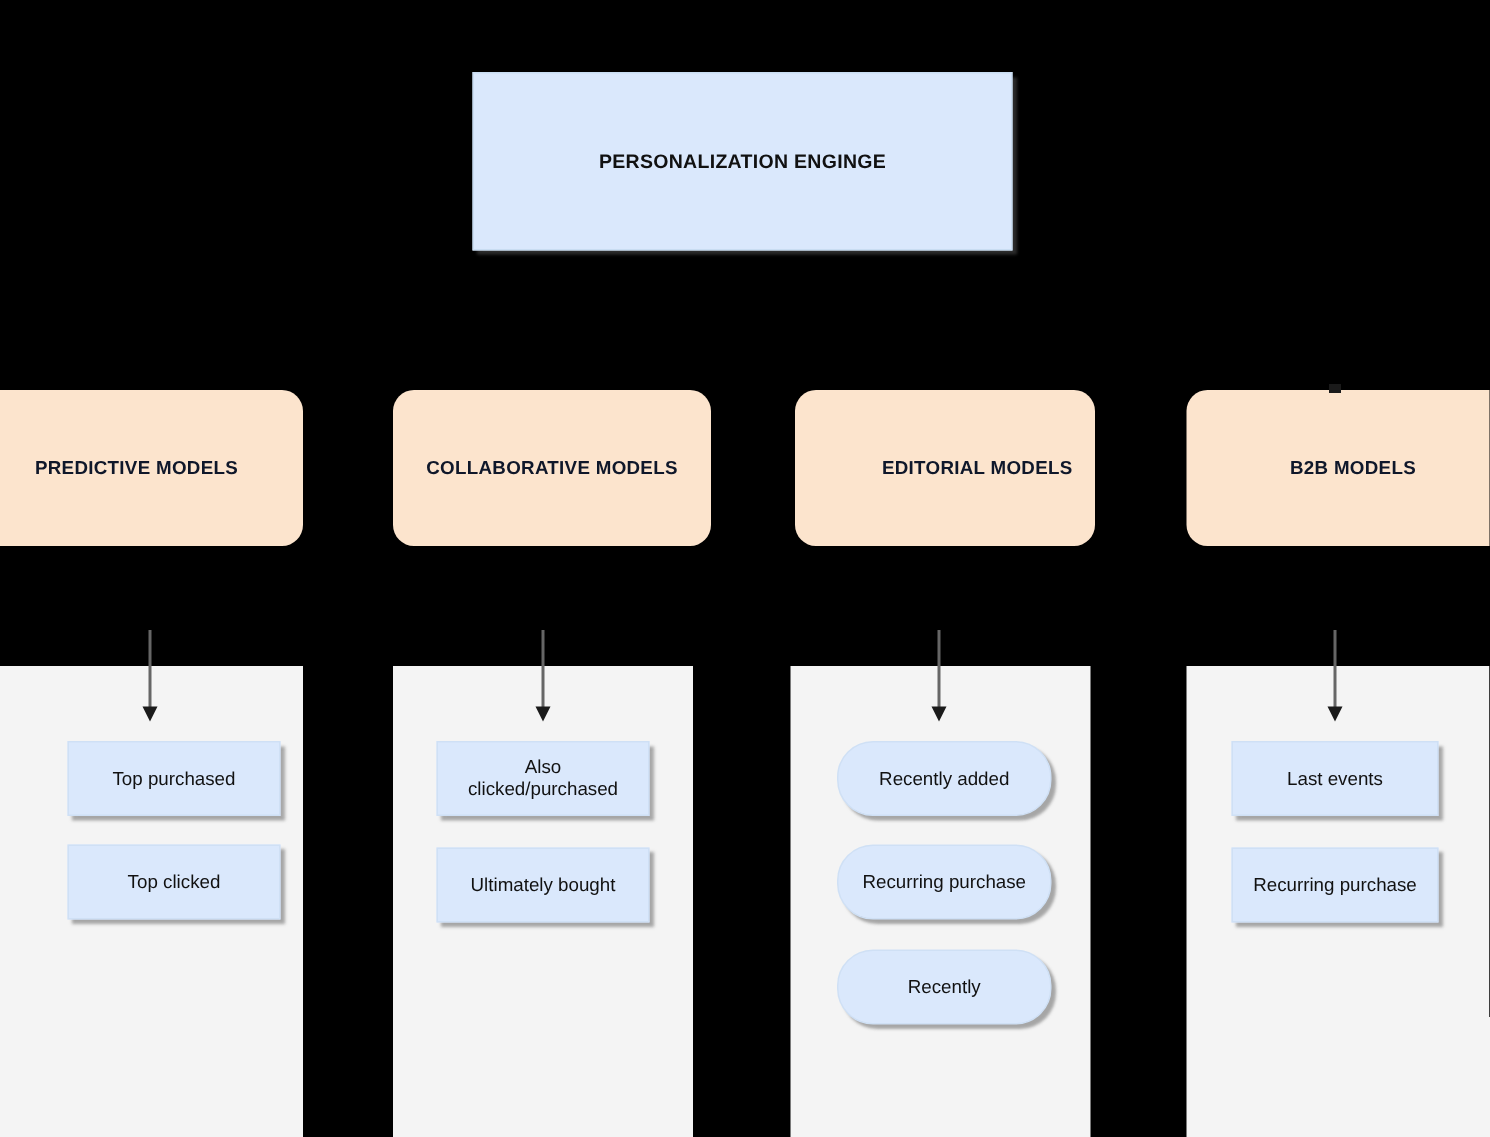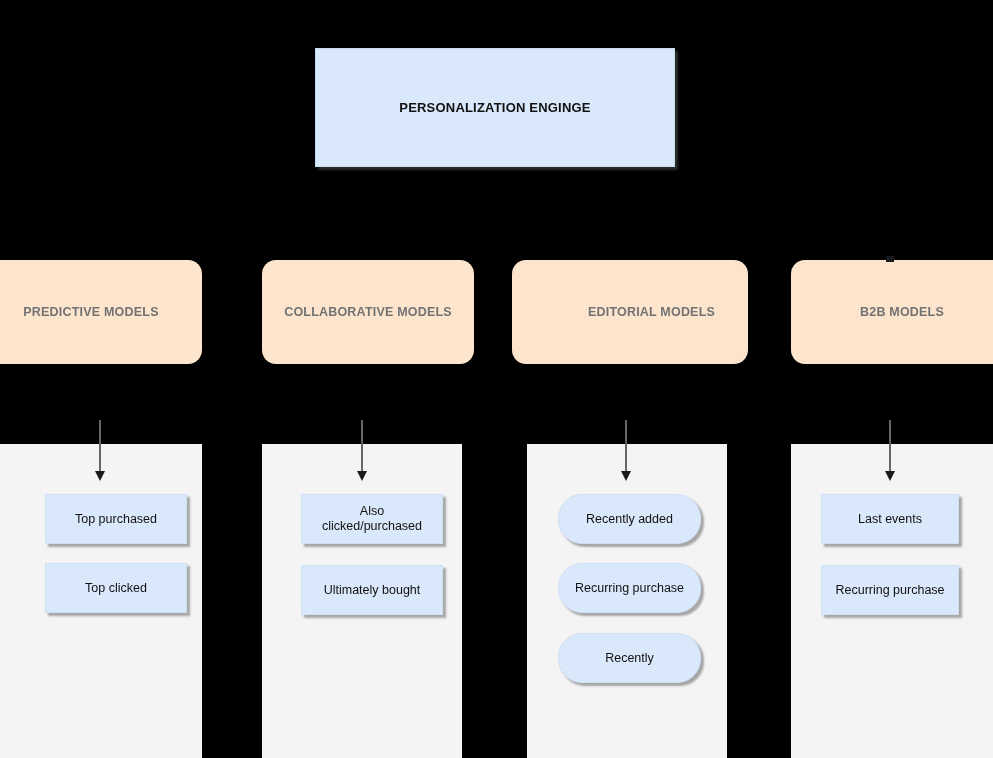--- a/index.html
+++ b/index.html
@@ -55,27 +55,27 @@
     background: #FCE4CD;
     border-radius: 14px;
     display: flex;
     align-items: center;
     justify-content: center;
     box-sizing: border-box;
   }
   .cat-label {
     font-size: 12.5px;
     font-weight: bold;
-    color: #737373;
+    color: #0f172a;
     text-align: left;
     letter-spacing: 0.2px;
   }
   .cat-0 { left: -20px;  width: 222px; }
   .cat-1 { left: 262px;  width: 212px; }
-  .cat-2 { left: 512px;  width: 236px; padding-left: 43px; }
+  .cat-2 { left: 530px;  width: 200px; padding-left: 43px; }
   .cat-3 { left: 791px;  width: 222px; }
 
   
   .cat-stub {
     position: absolute;
     top: 256px;
     left: 886px;
     width: 8px;
     height: 6px;
     background: #1a1a1a;
@@ -134,21 +134,21 @@
   .item-label {
     font-size: 12.5px;
     color: #111111;
     text-align: center;
     line-height: 15px;
   }
   .item-label .l2 { display: block; }
 
   
   .col-0 .item-box { left: 29px; width: 142px; margin-left: 16px; }
-  .col-1 .item-box { left: 291px; width: 142px; margin-left: 10px; }
+  .col-1 .item-box { left: 291px; width: 142px; }
   .col-2 .item-box { left: 558px; width: 143px; border-radius: 24px; }
   .col-3 .item-box { left: 821px; width: 138px; }
 
   .row-0 { top: 494px; }
   .row-1 { top: 563px; }
   .row-2 { top: 633px; }
 
   .col-1 .row-0 { top: 494px; }
   .col-1 .row-1 { top: 565px; }
   .col-3 .row-1 { top: 565px; }

